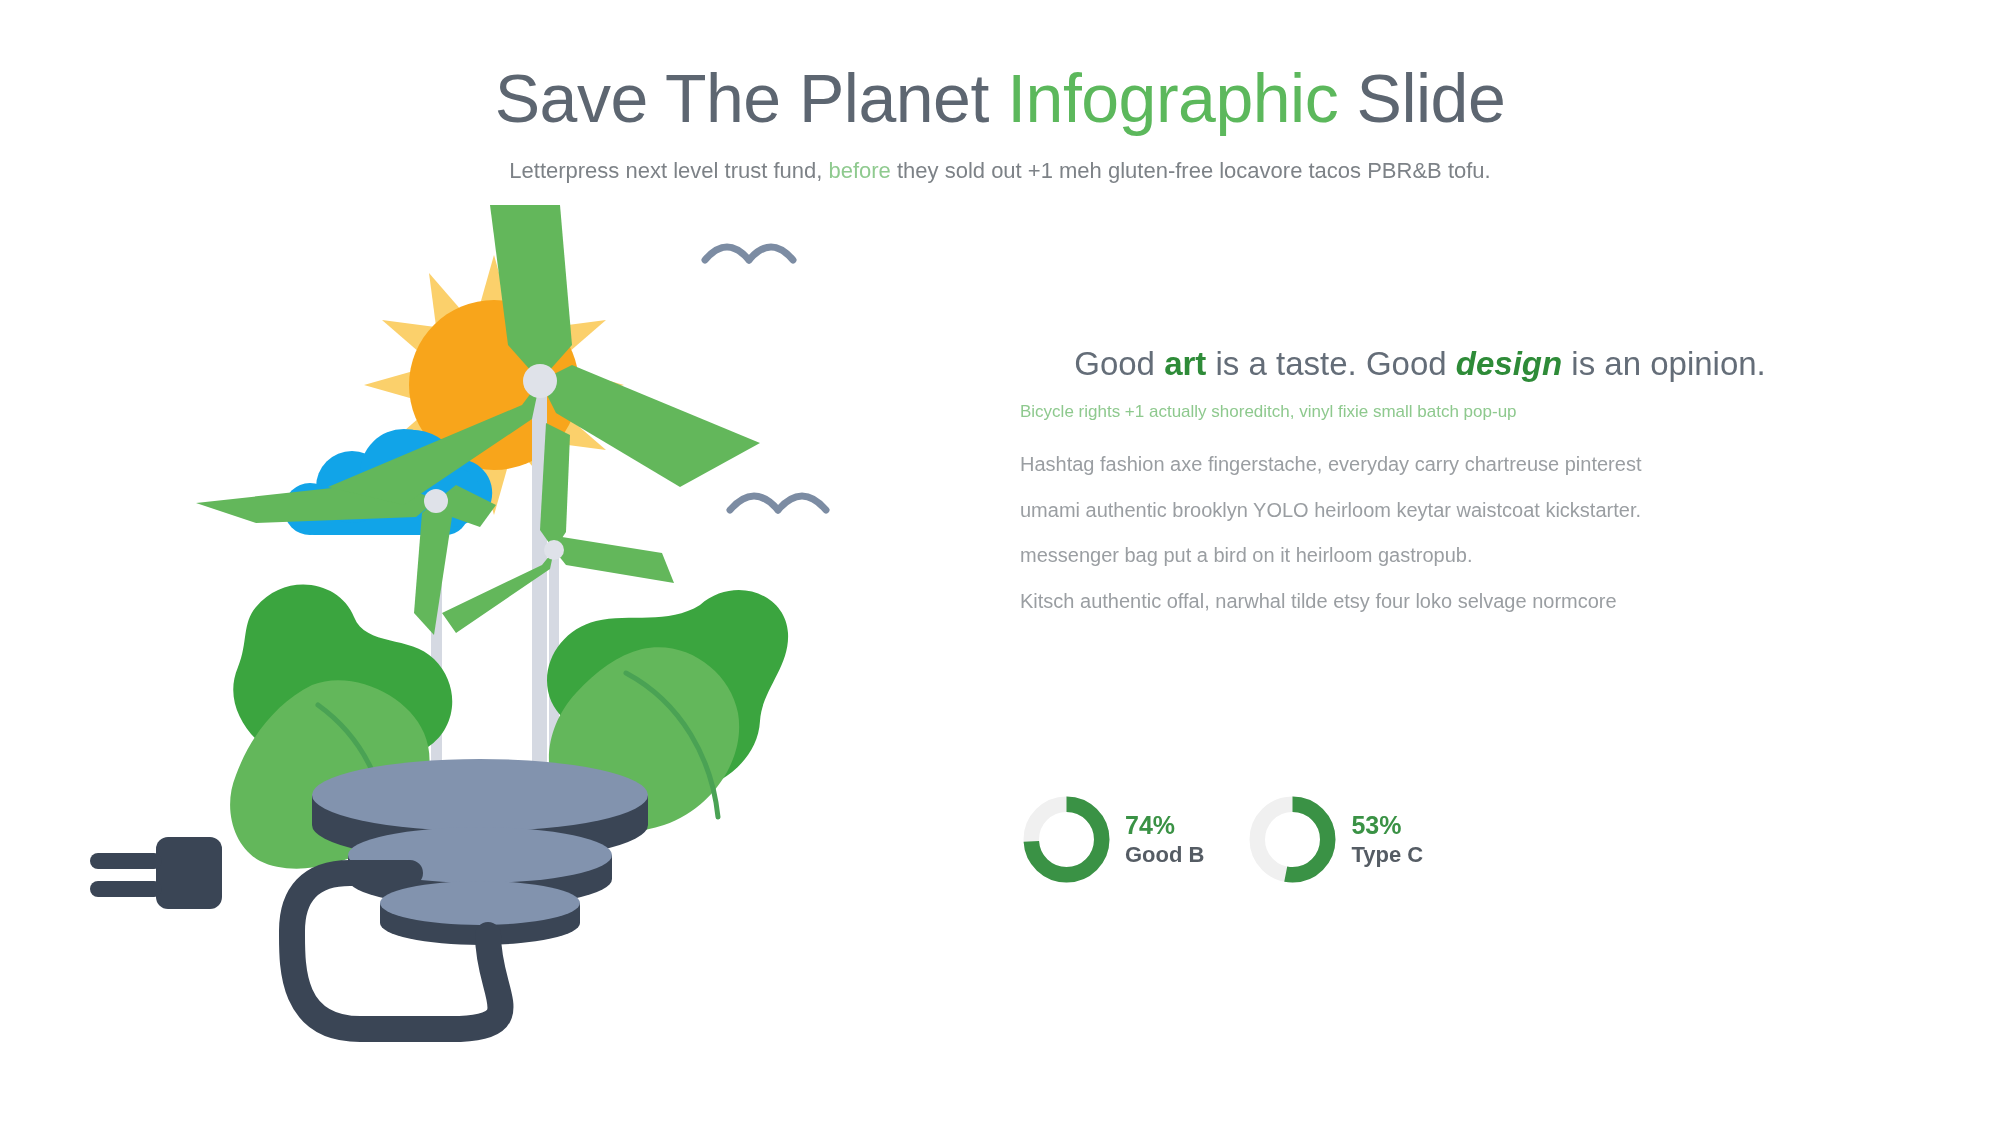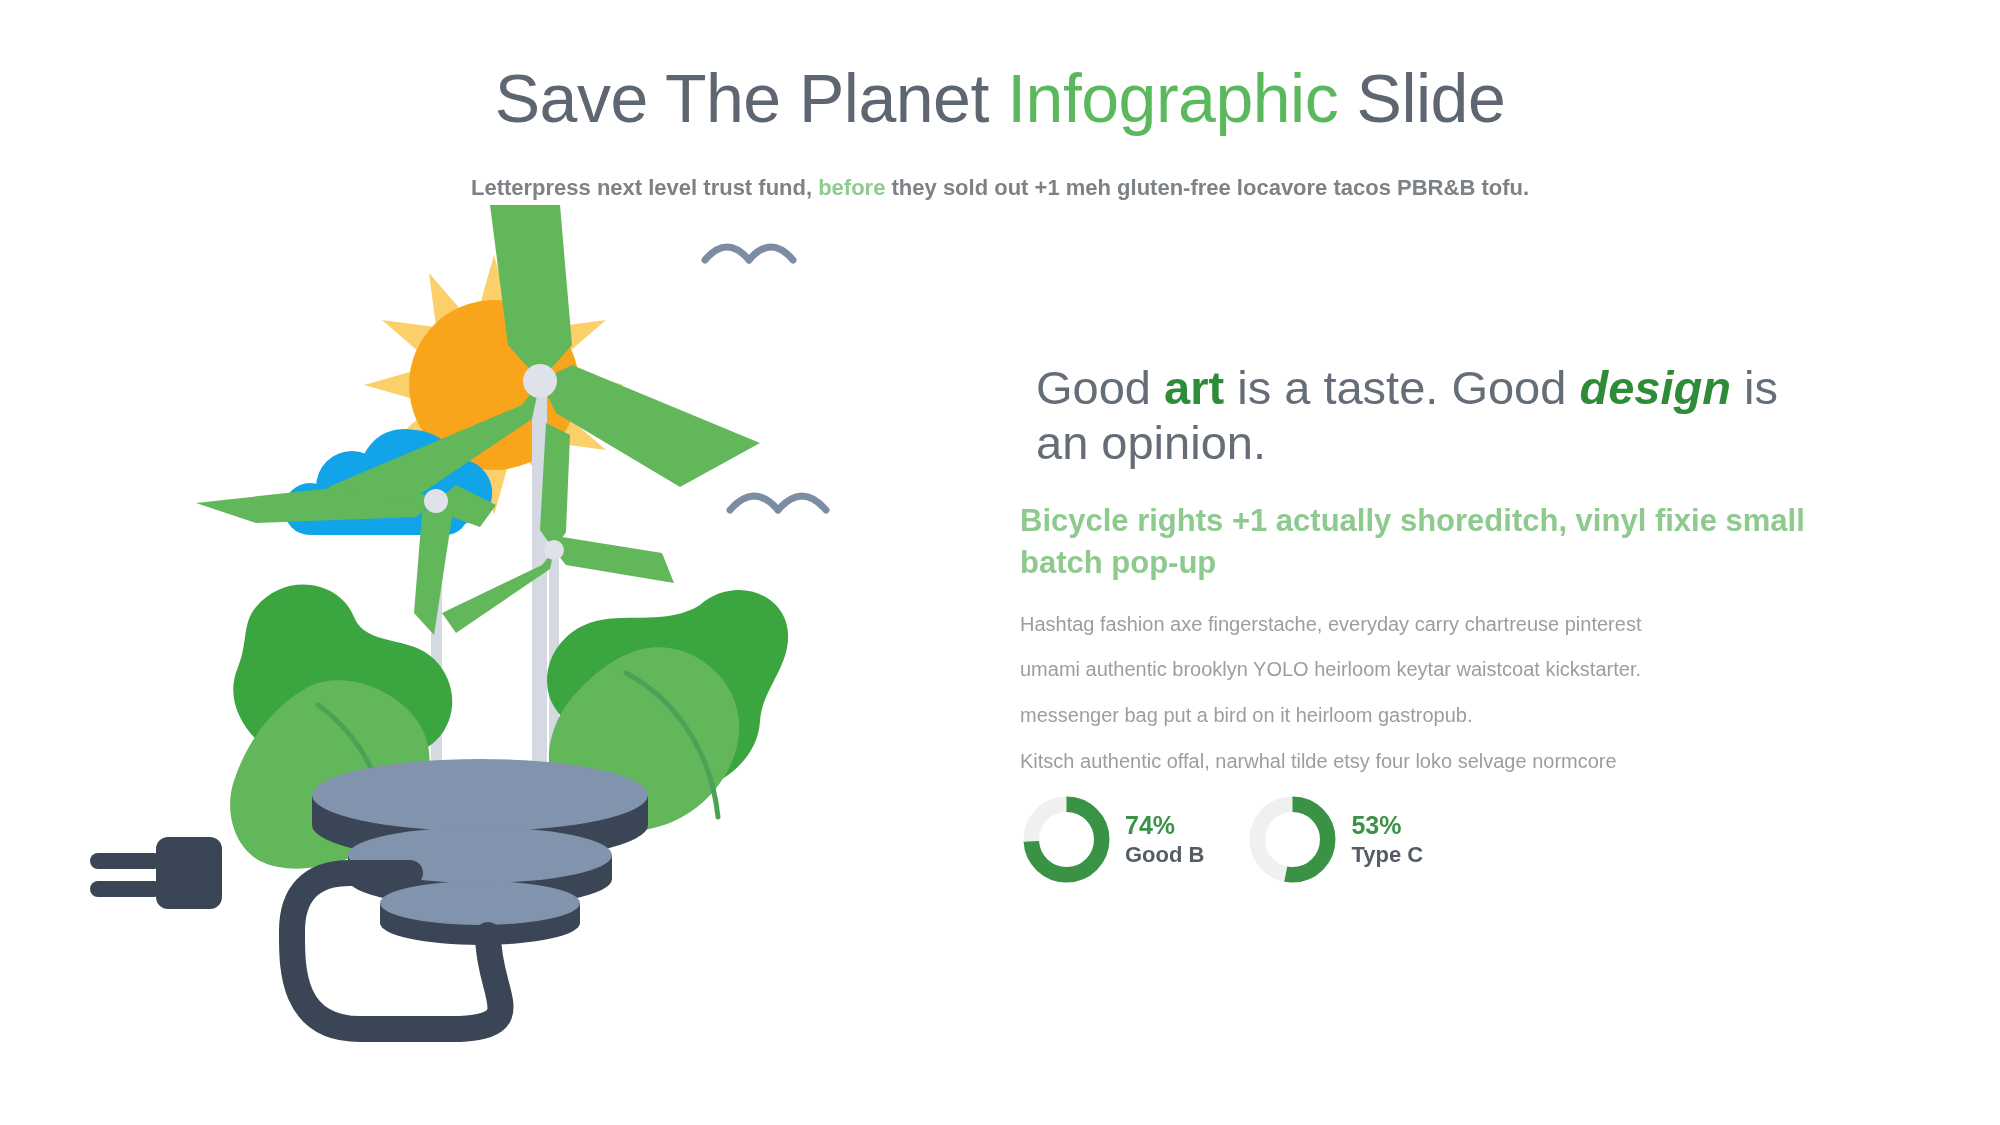--- a/index.html
+++ b/index.html
@@ -11,37 +11,37 @@
   .slide{position:relative;width:1804px;height:1125px;background:#fff;}
 
   
   .header{position:absolute;top:62px;left:0;width:2000px;text-align:center;}
   .title{
     font-size:68px;line-height:1.06;font-weight:400;color:#5d6671;
     letter-spacing:-0.5px;white-space:nowrap;
   }
   .title .accent{color:#5cb85c;}
   .subtitle{
-    margin-top:41px;font-size:22px;color:#7d8287;font-weight:700;white-space:nowrap;
+    margin-top:24px;font-size:22px;color:#7d8287;font-weight:400;white-space:nowrap;
   }
   .subtitle .link{color:#8fca8f;}
 
   
   .illus{position:absolute;left:60px;top:205px;width:880px;height:890px;}
   .illus svg{display:block;}
 
   
   .content{position:absolute;left:1020px;top:345px;width:800px;}
   .c-head{
-    font-size:47px;line-height:1.16;color:#646d78;font-weight:400;margin:16px;
+    font-size:33px;line-height:1.16;color:#646d78;font-weight:400;margin:0;text-align:center;
   }
   .c-head b{color:#2e8b38;font-weight:700;}
   .c-head i{color:#2e8b38;font-weight:700;font-style:italic;}
   .c-sub{
-    margin:30px 0 0 0;font-size:31px;line-height:1.35;color:#8ec98e;font-weight:700;
+    margin:18px 0 0 0;font-size:17px;line-height:1.35;color:#8ec98e;font-weight:400;
   }
   .c-lead{
     margin:22px 0 0 0;font-size:20px;color:#93979b;line-height:1.5;font-weight:400;
   }
   .c-body{
     margin:18px 0 0 0;font-size:20px;color:#9a9ea2;line-height:2.28;font-weight:400;
   }
   .c-body span{display:block;}
 
   

